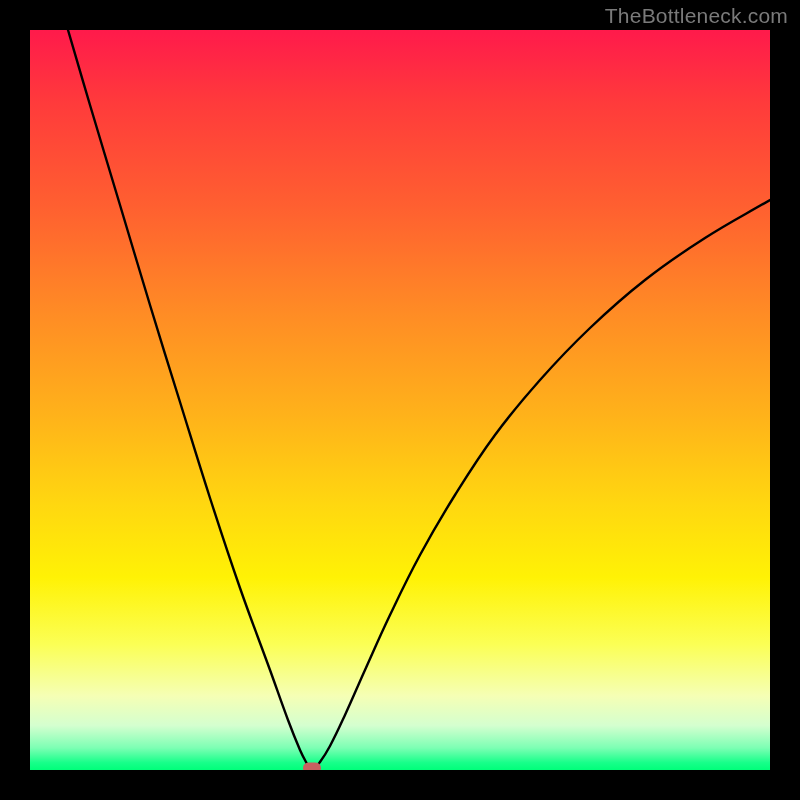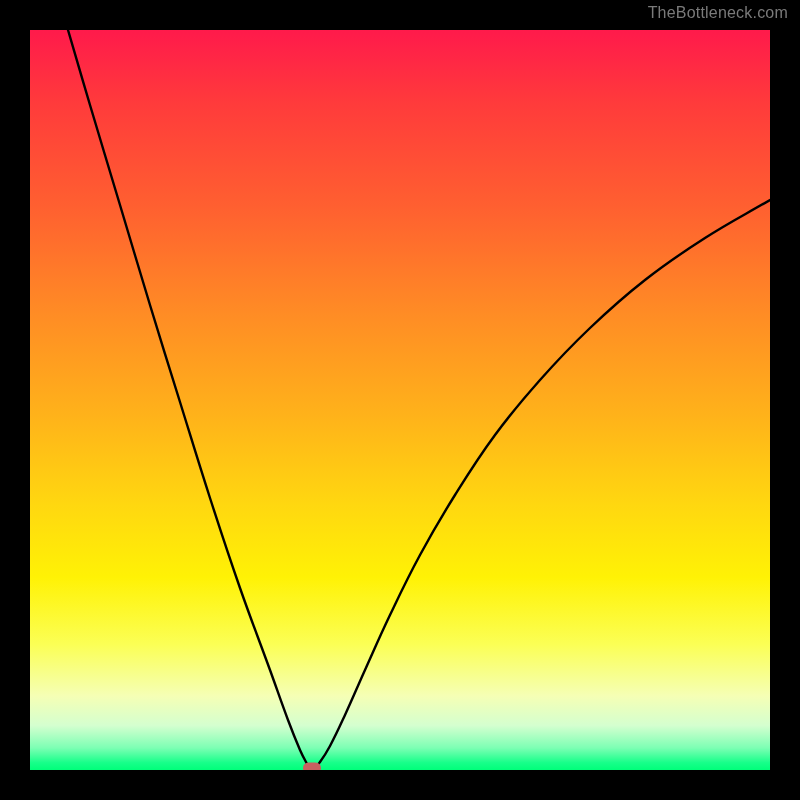--- a/index.html
+++ b/index.html
@@ -40,21 +40,21 @@
       #18ff8a 99%,
       #00ff7a 100%
     );
     overflow: hidden;
   }
   .watermark {
     position: absolute;
     top: 4px;
     right: 12px;
     color: #7a7a7a;
-    font-size: 16px;
+    font-size: 21px;
     font-weight: 500;
     letter-spacing: 0.2px;
     font-family: Arial, Helvetica, sans-serif;
   }
   svg.curve {
     position: absolute;
     top: 0;
     left: 0;
     width: 740px;
     height: 740px;

